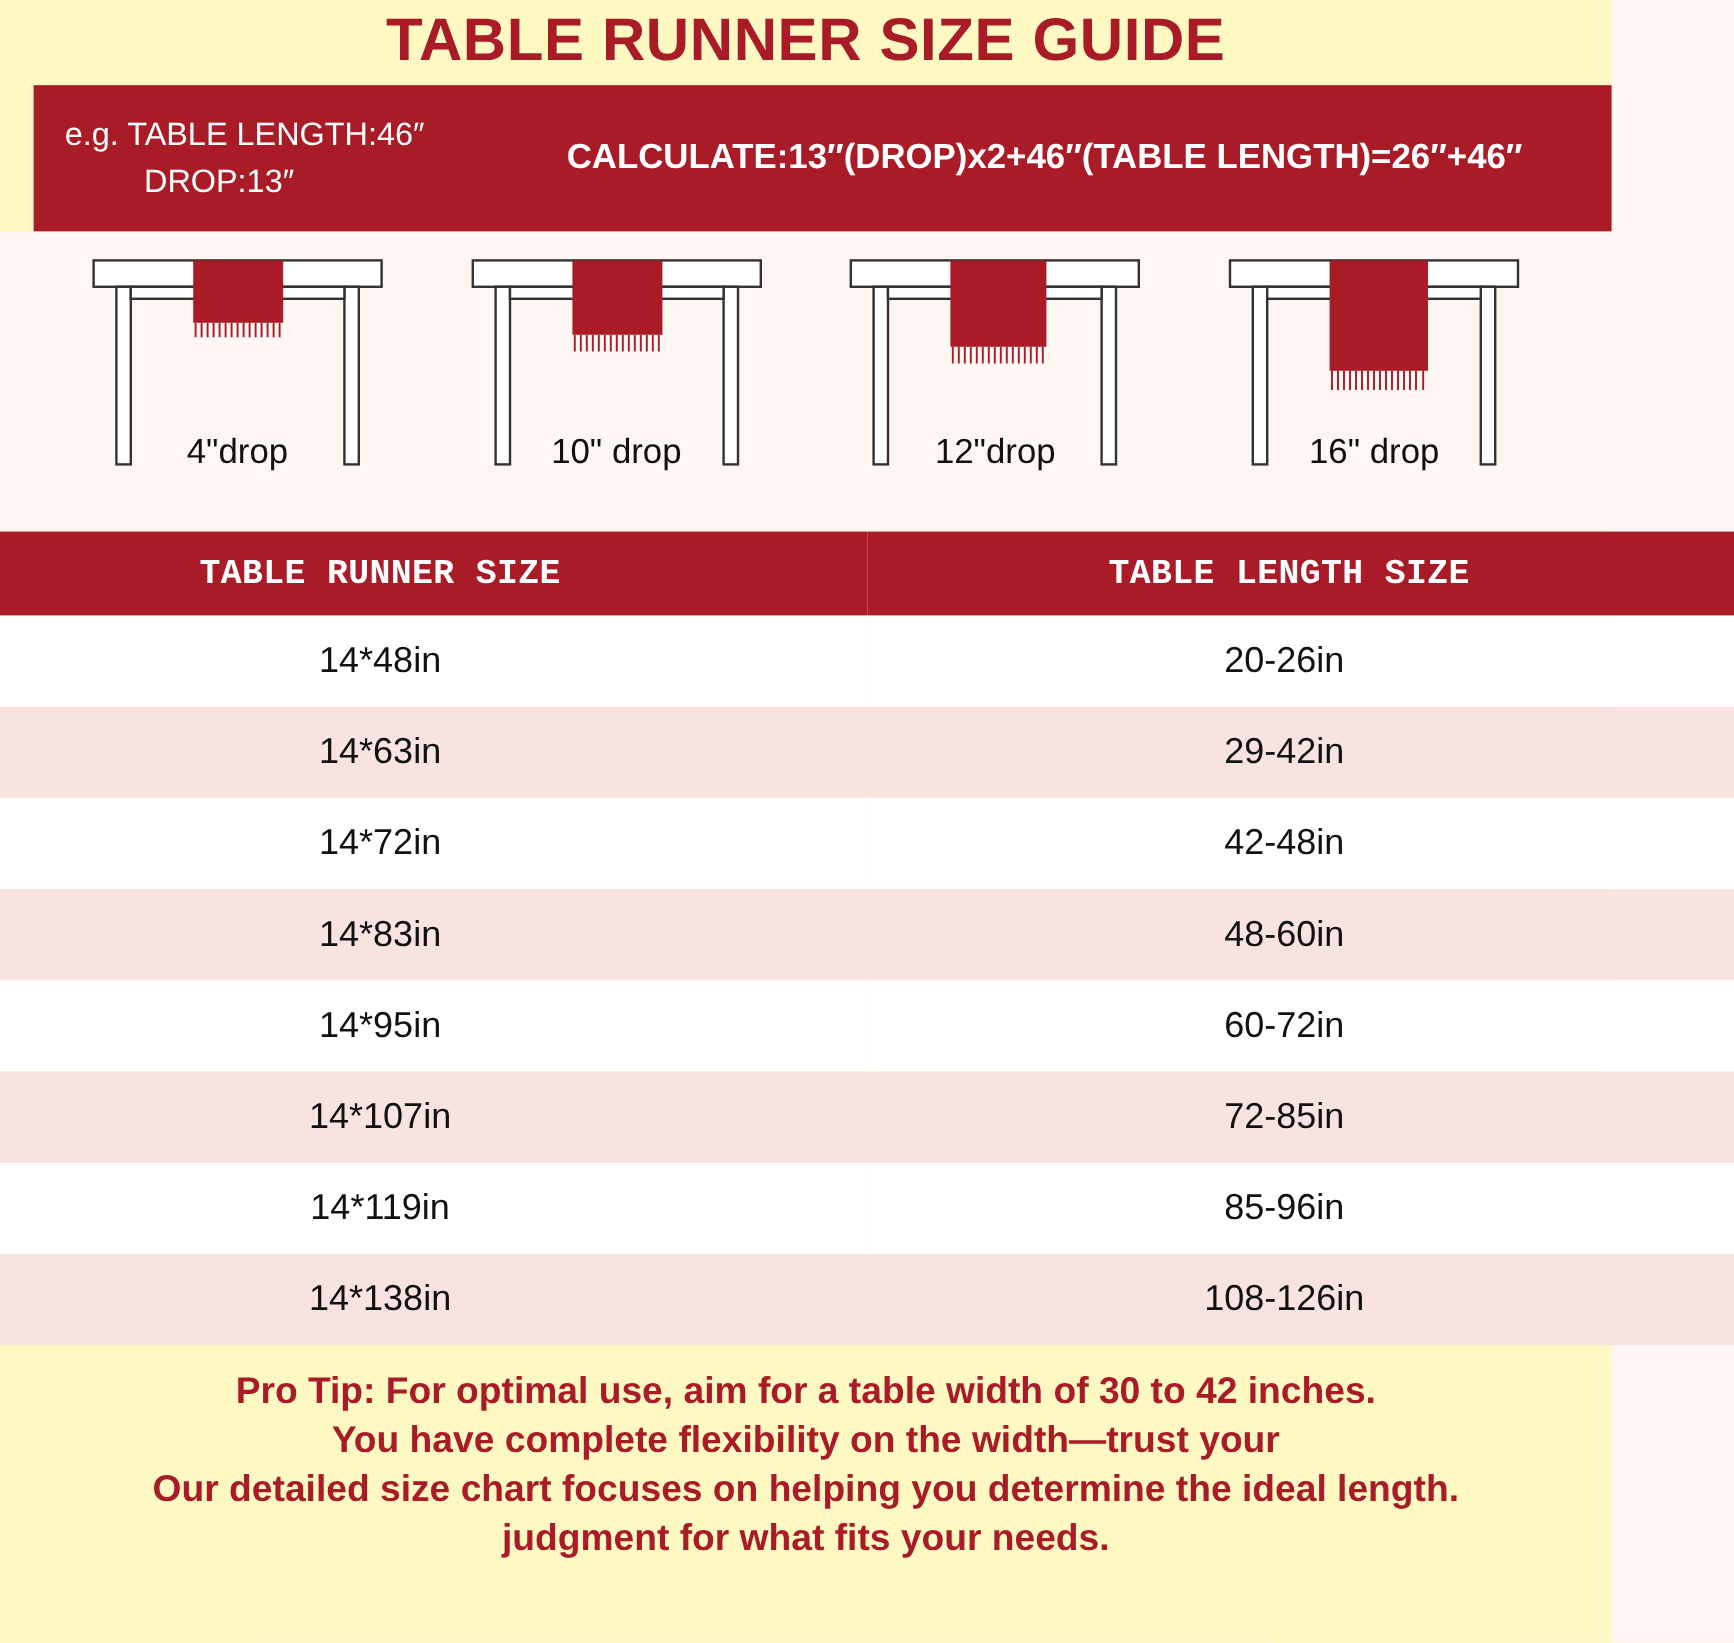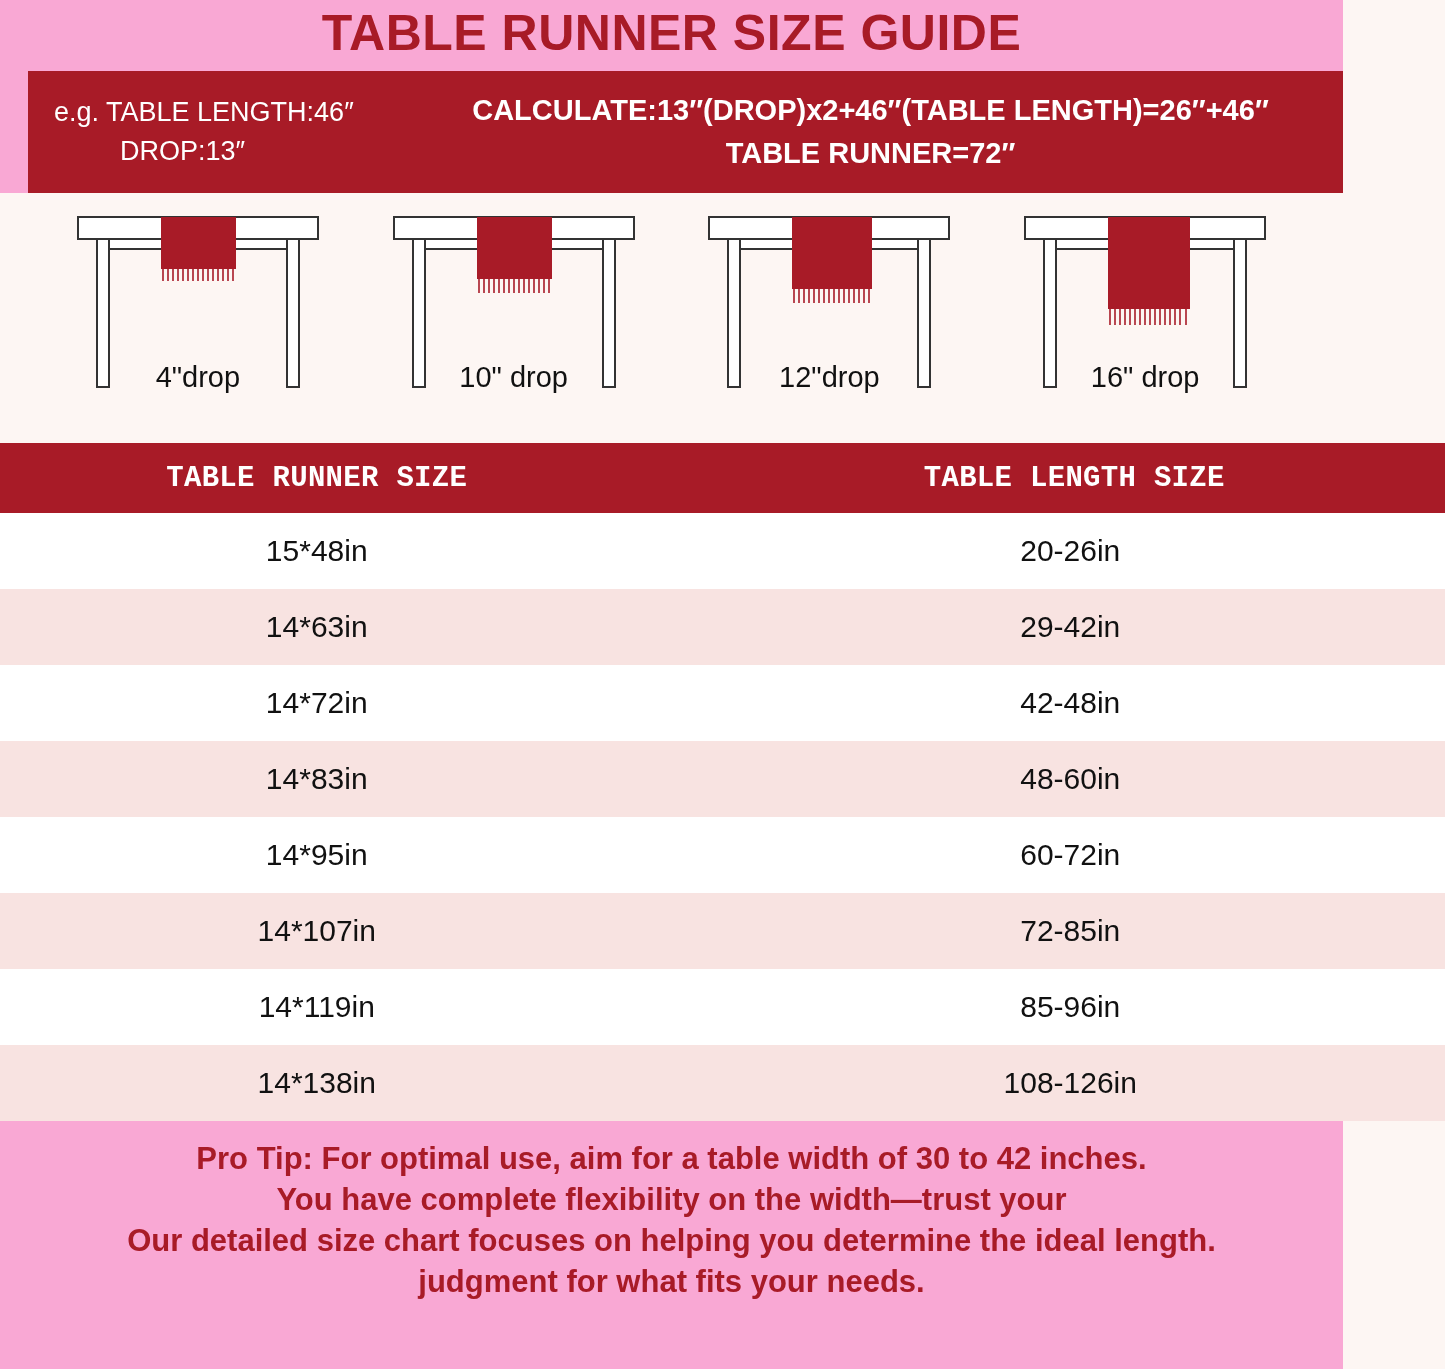--- a/index.html
+++ b/index.html
@@ -11,21 +11,21 @@
     height: 1369px;
     background: #fdf6f3;
     font-family: "Liberation Sans", sans-serif;
     color: #1a1a1a;
     overflow: hidden;
   }
   .page {
     position: relative;
     width: 1343px;
     height: 1369px;
-    background: #f9a8d4;
+    background: #fef9c3;
   }
 
   
   .title {
     text-align: center;
     font-size: 50px;
     font-weight: bold;
     letter-spacing: 0.5px;
     color: #a81b27;
     padding: 6px 0 10px 0;
@@ -140,21 +140,20 @@
 
   <div class="title">TABLE RUNNER SIZE GUIDE</div>
 
   <div class="formula-band">
     <div class="formula-left">
       <span>e.g. TABLE LENGTH:46″</span>
       <span class="ln2">DROP:13″</span>
     </div>
     <div class="formula-right">
       <div>CALCULATE:13″(DROP)x2+46″(TABLE LENGTH)=26″+46″</div>
-      <div>TABLE RUNNER=72″</div>
     </div>
   </div>
 
   <div class="diagram-strip">
 
     <div class="diagram-cell">
       <svg width="250" height="190" viewBox="0 0 250 190">
         <rect x="5" y="10" width="240" height="22" fill="#ffffff" stroke="#333" stroke-width="2"></rect>
         <rect x="24" y="32" width="12" height="148" fill="#ffffff" stroke="#333" stroke-width="2"></rect>
         <rect x="214" y="32" width="12" height="148" fill="#ffffff" stroke="#333" stroke-width="2"></rect>
@@ -271,21 +270,21 @@
 
   <table class="table">
     <thead>
       <tr>
         <th class="c1">TABLE RUNNER SIZE</th>
         <th class="c2">TABLE LENGTH SIZE</th>
       </tr>
     </thead>
     <tbody>
       <tr class="row-odd">
-        <td class="c1">15*48in</td>
+        <td class="c1">14*48in</td>
         <td class="c2">20-26in</td>
       </tr>
       <tr class="row-even">
         <td class="c1">14*63in</td>
         <td class="c2">29-42in</td>
       </tr>
       <tr class="row-odd">
         <td class="c1">14*72in</td>
         <td class="c2">42-48in</td>
       </tr>

